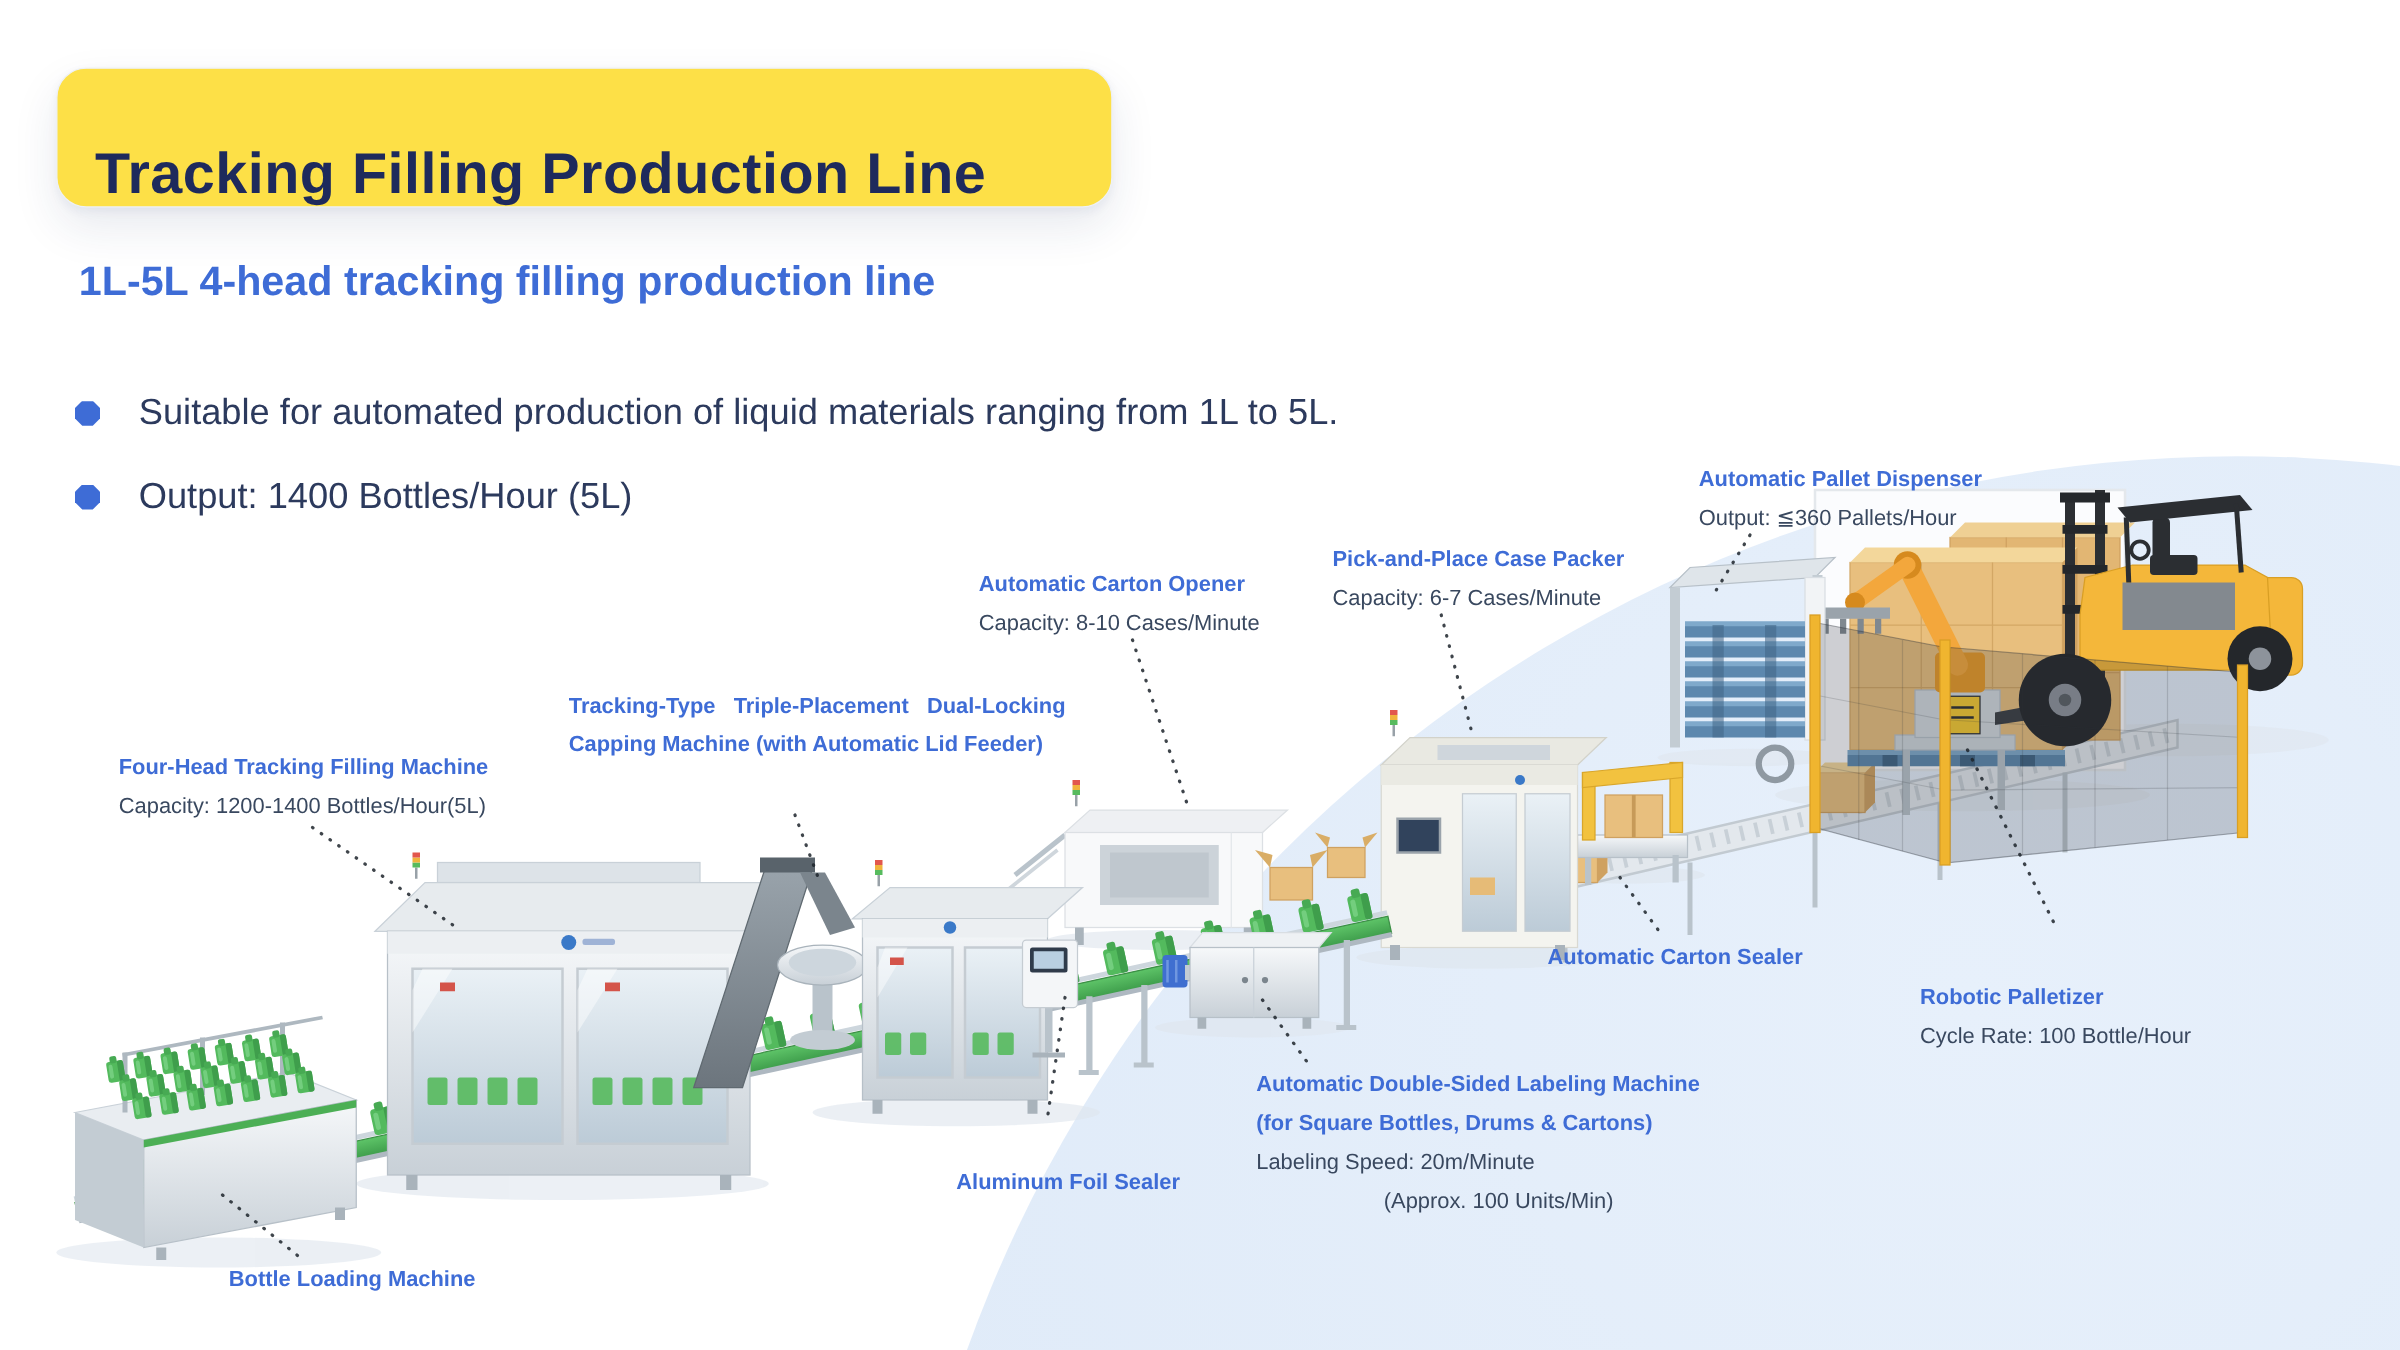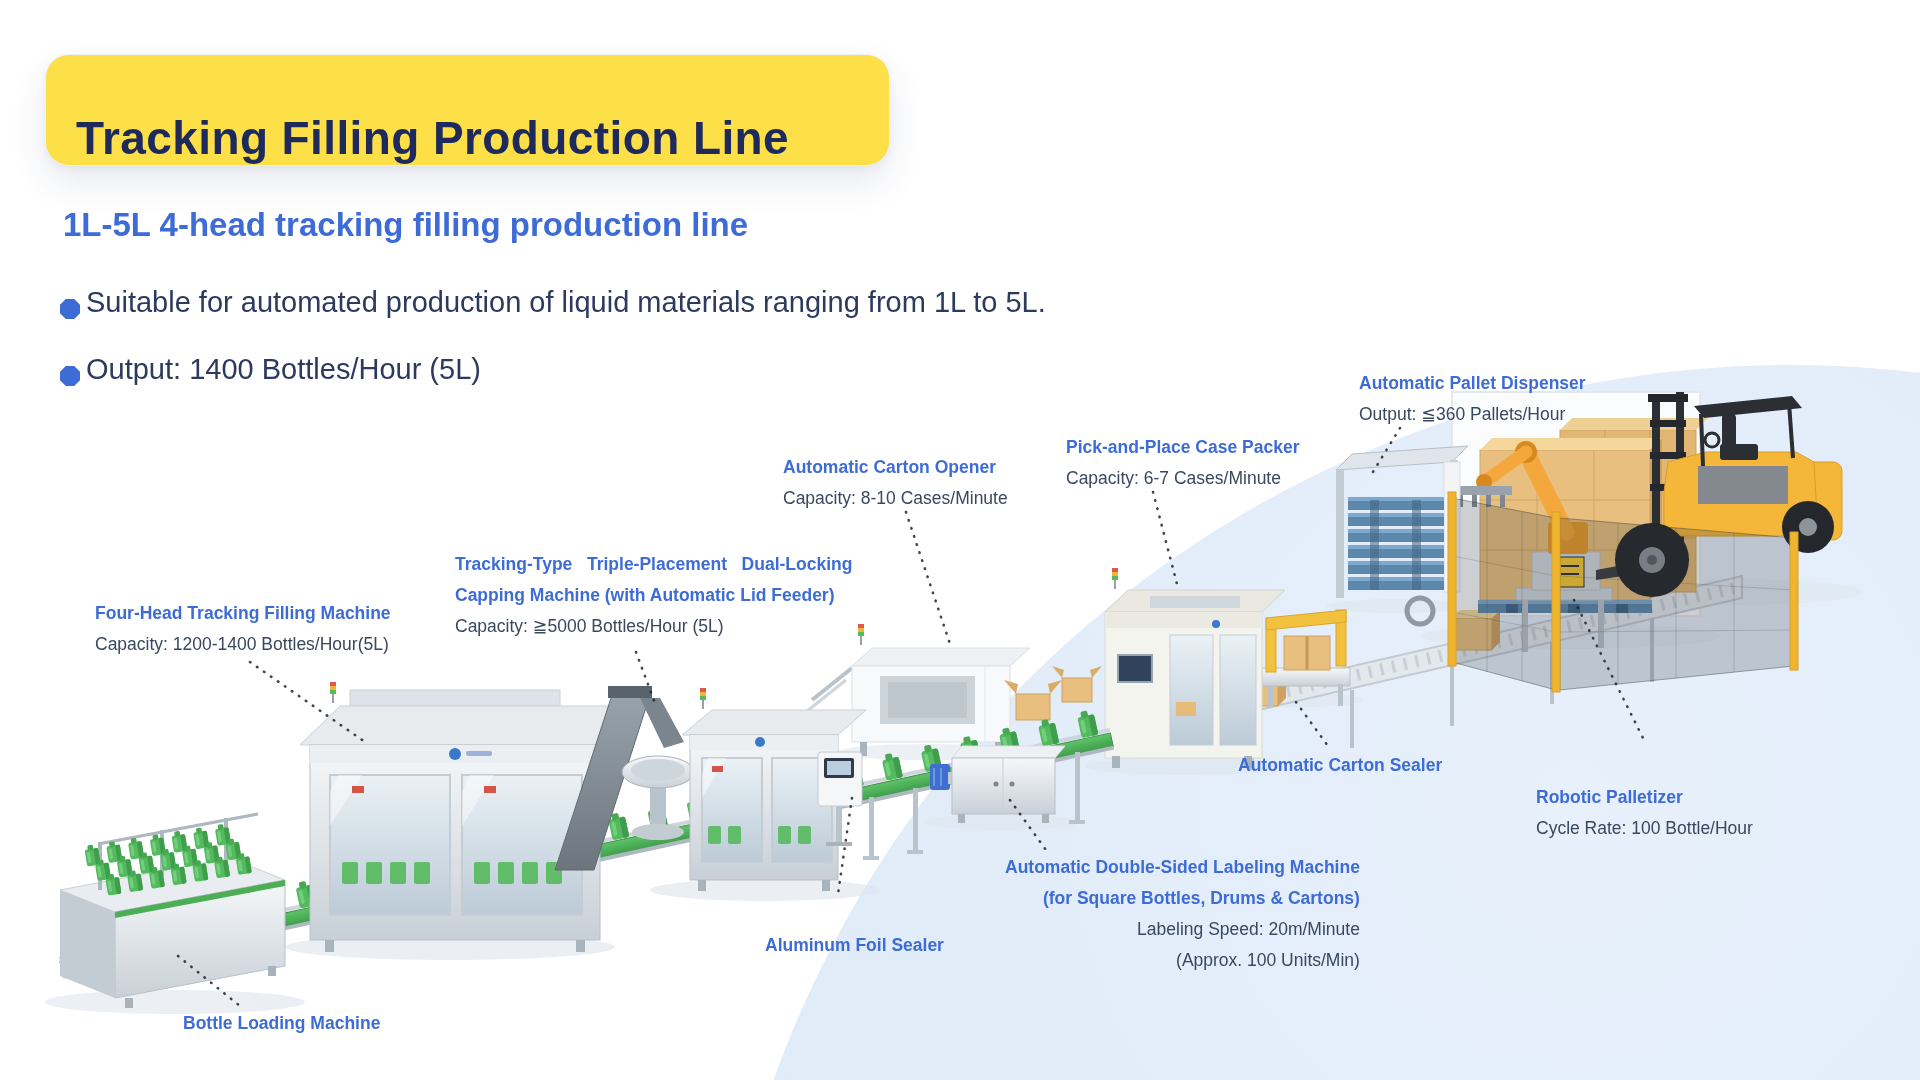--- a/index.html
+++ b/index.html
@@ -9,21 +9,21 @@
 
   .title-card{position:absolute;left:45px;top:54px;width:845px;height:112px;
     background:#fde047;border:1px solid #eef1f6;border-radius:24px;
     box-shadow:0 16px 36px rgba(25,45,95,.10),0 3px 8px rgba(25,45,95,.05);
     display:flex;align-items:flex-end;padding-left:30px;box-sizing:border-box;}
   .page-title{font-size:46px;font-weight:700;color:var(--c-title_navy,#1e2a5c);letter-spacing:.4px;}
 
   .subtitle{position:absolute;left:63px;top:206px;font-size:33px;font-weight:600;
     color:var(--c-accent_blue,#3e6cd6);}
 
-  .bullet-row{position:absolute;left:60px;display:flex;align-items:flex-end;gap:6px;}
+  .bullet-row{position:absolute;left:60px;display:flex;align-items:center;gap:31px;margin-top:28px;}
   .bullet-row.b1{top:286px}.bullet-row.b2{top:353px}
   .bullet-oct{width:20px;height:20px;flex:none;background:var(--c-accent_blue,#3e6cd6);
     clip-path:polygon(29% 0,71% 0,100% 29%,100% 71%,71% 100%,29% 100%,0 71%,0 29%);}
   .bullet-text{font-size:29px;font-weight:500;color:var(--c-body_text,#2c3a5d);white-space:nowrap;}
 
   .m-label{position:absolute;font-size:17.5px;line-height:31px;white-space:nowrap;}
   .m-title{display:block;color:var(--c-accent_blue,#3e6cd6);font-weight:600;}
   .m-spec{display:block;color:var(--c-spec_text,#39485f);font-weight:400;}
   .pre{white-space:pre;}
   .indent{padding-left:102px;}
@@ -462,21 +462,20 @@
 </div>
 
 <div class="m-label" style="left:95px;top:598px;">
   <span class="m-title">Four-Head Tracking Filling Machine</span>
   <span class="m-spec">Capacity: 1200-1400 Bottles/Hour(5L)</span>
 </div>
 
 <div class="m-label" style="left:455px;top:549px;">
   <span class="m-title pre">Tracking-Type   Triple-Placement   Dual-Locking</span>
   <span class="m-title">Capping Machine (with Automatic Lid Feeder)</span>
-  <span class="m-spec">Capacity: ≧5000 Bottles/Hour (5L)</span>
 </div>
 
 <div class="m-label" style="left:783px;top:452px;">
   <span class="m-title">Automatic Carton Opener</span>
   <span class="m-spec">Capacity: 8-10 Cases/Minute</span>
 </div>
 
 <div class="m-label" style="left:1066px;top:432px;">
   <span class="m-title">Pick-and-Place Case Packer</span>
   <span class="m-spec">Capacity: 6-7 Cases/Minute</span>
@@ -493,21 +492,21 @@
 
 <div class="m-label" style="left:1536px;top:782px;">
   <span class="m-title">Robotic Palletizer</span>
   <span class="m-spec">Cycle Rate: 100 Bottle/Hour</span>
 </div>
 
 <div class="m-label" style="left:765px;top:898px;margin-top:32px;">
   <span class="m-title">Aluminum Foil Sealer</span>
 </div>
 
-<div class="m-label" style="left:1005px;top:852px;text-align:right;">
+<div class="m-label" style="left:1005px;top:852px;">
   <span class="m-title">Automatic Double-Sided Labeling Machine</span>
   <span class="m-title">(for Square Bottles, Drums &amp; Cartons)</span>
   <span class="m-spec">Labeling Speed: 20m/Minute</span>
   <span class="m-spec indent">(Approx. 100 Units/Min)</span>
 </div>
 
 <div class="m-label" style="left:183px;top:1008px;">
   <span class="m-title">Bottle Loading Machine</span>
 </div>
 

